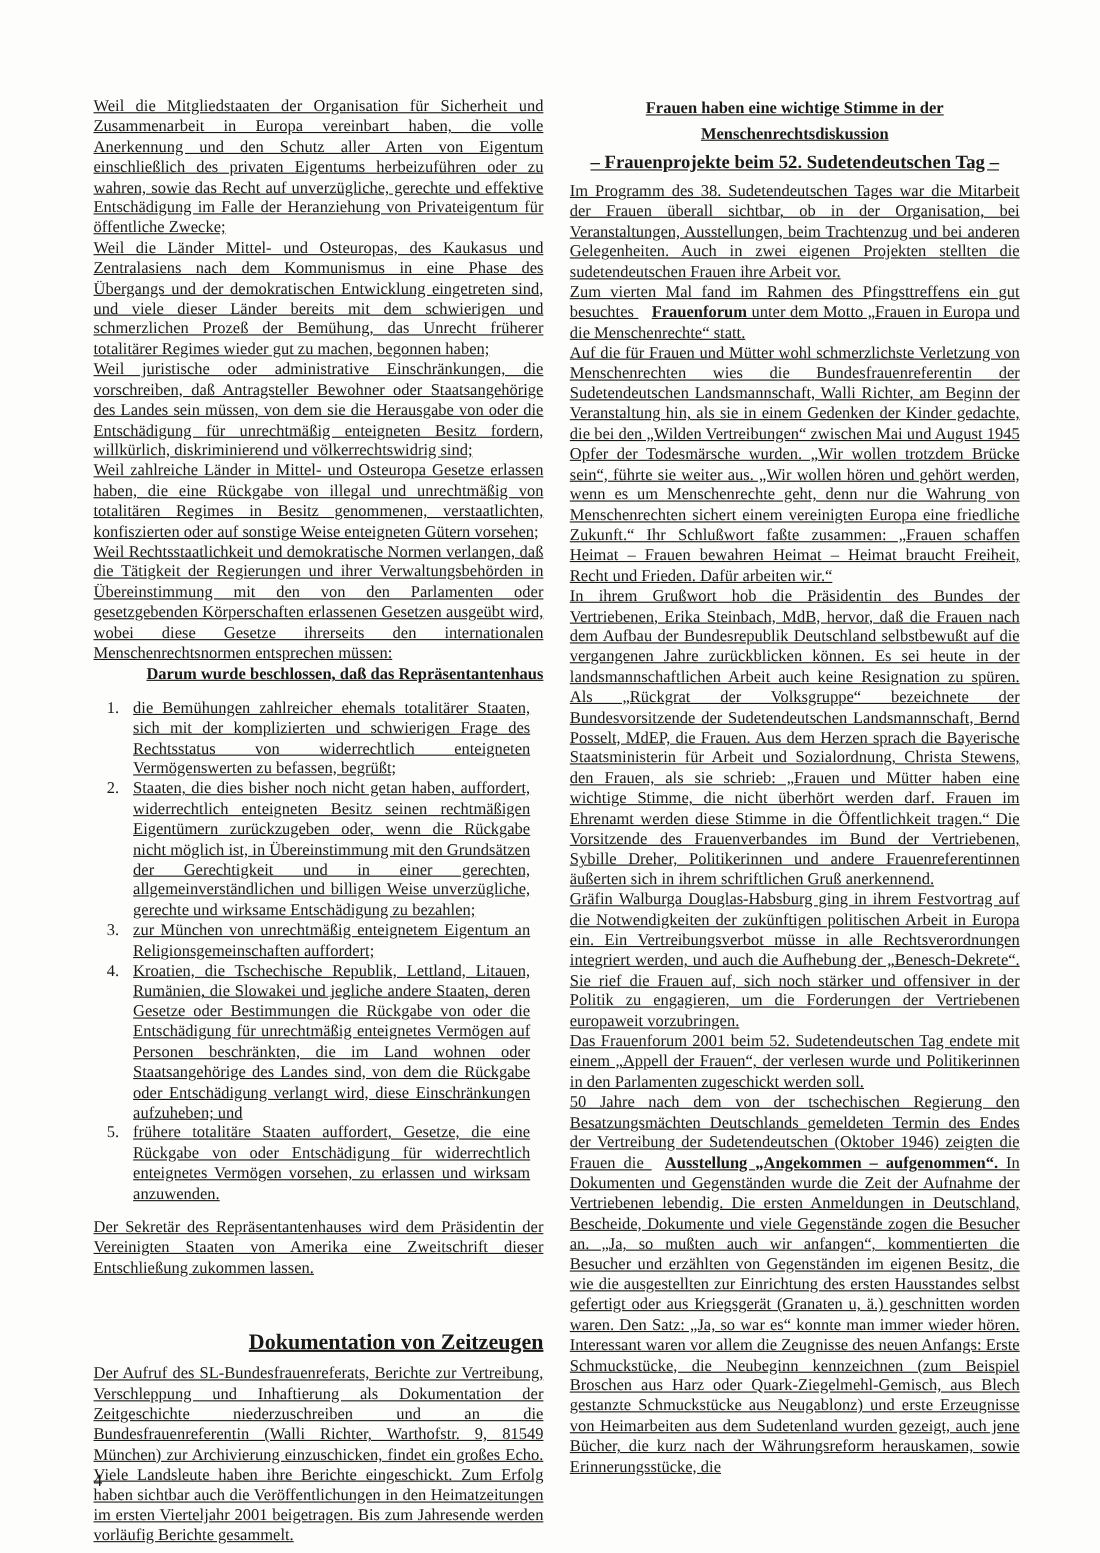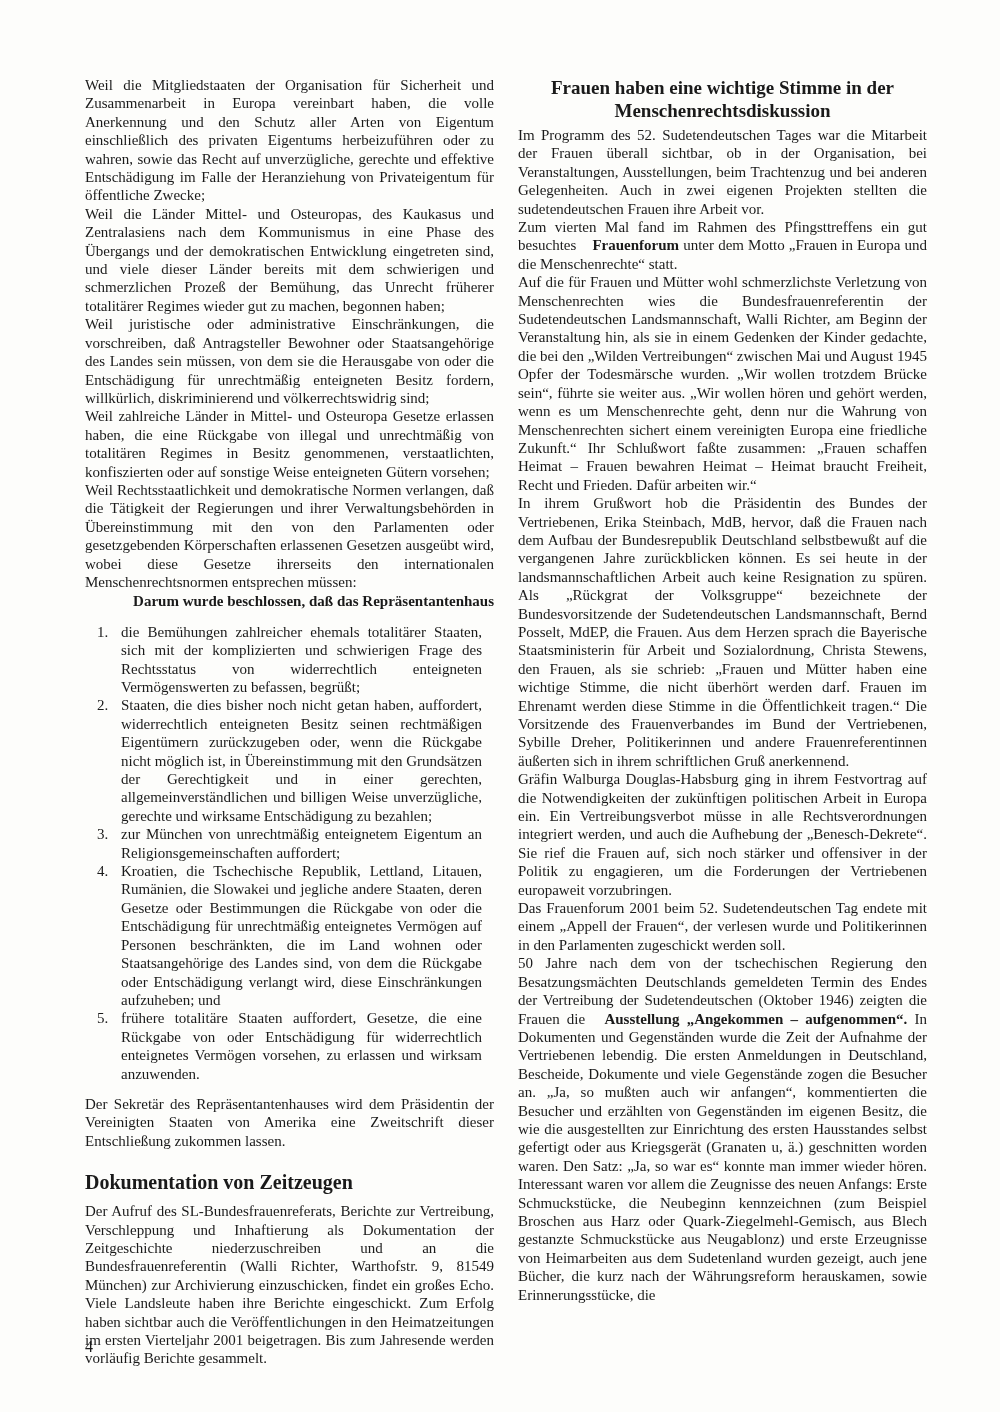--- a/index.html
+++ b/index.html
@@ -11,22 +11,23 @@
     height: 1412px;
     background: #fdfdfb;
     color: #1a1a1a;
     font-family: "Liberation Serif", serif;
     overflow: hidden;
     position: relative;
   }
   .page {
     position: absolute;
     left: 85px;
-    top: 76px;
+    top: 88px;
     width: 842px;
+    text-decoration: underline;
   }
   .columns {
     display: flex;
     gap: 24px;
     align-items: flex-start;
   }
   .col {
     width: 409px;
     font-size: 15px;
     line-height: 18.4px;
@@ -36,22 +37,22 @@
     margin: 0;
   }
   .inline-heading {
     font-weight: bold;
     margin: 1px 0 0 0;
     text-align: right;
   }
   .section-heading {
     font-weight: bold;
     font-size: 20px;
-    text-align: left;
-    margin: 20px 0 8px 0;
+    text-align: right;
+    margin: 46px 0 8px 0;
     line-height: 24px;
   }
   .num-list {
     margin: 12px;
     padding: 0;
     list-style: none;
     counter-reset: item;
   }
   .num-list li {
     counter-increment: item;
@@ -60,21 +61,21 @@
     margin: 0;
   }
   .num-list li::before {
     content: counter(item) ".";
     position: absolute;
     left: 0;
     top: 0;
   }
   .article-title {
     font-weight: bold;
-    font-size: 19px;
+    font-size: 15px;
     line-height: 23px;
     text-align: center;
     margin: 0 0 4px 0;
   }
   .article-subtitle {
     font-weight: bold;
     font-size: 17px;
     line-height: 20px;
     text-align: center;
     margin: 0 0 7px 0;
@@ -109,22 +110,23 @@
           <li>zur München von unrechtmäßig enteignetem Eigentum an Religionsgemeinschaften auffordert;</li>
           <li>Kroatien, die Tschechische Republik, Lettland, Litauen, Rumänien, die Slowakei und jegliche andere Staaten, deren Gesetze oder Bestimmungen die Rückgabe von oder die Entschädigung für unrechtmäßig enteignetes Vermögen auf Personen beschränkten, die im Land wohnen oder Staatsangehörige des Landes sind, von dem die Rückgabe oder Entschädigung verlangt wird, diese Einschränkungen aufzuheben; und</li>
           <li>frühere totalitäre Staaten auffordert, Gesetze, die eine Rückgabe von oder Entschädigung für widerrechtlich enteignetes Vermögen vorsehen, zu erlassen und wirksam anzuwenden.</li>
         </ol>
         <p class="body-p"><span>Der Sekretär des Repräsentantenhauses wird dem Präsidentin der Vereinigten Staaten von Amerika eine Zweitschrift dieser Entschließung zukommen lassen.</span></p>
         <div class="section-heading">Dokumentation von Zeitzeugen</div>
         <p class="body-p"><span>Der Aufruf des SL-Bundesfrauenreferats, Berichte zur Vertreibung, Verschleppung und Inhaftierung als Dokumentation der Zeitgeschichte niederzuschreiben und an die Bundesfrauenreferentin (Walli Richter, Warthofstr. 9, 81549 München) zur Archivierung einzuschicken, findet ein großes Echo. Viele Landsleute haben ihre Berichte eingeschickt. Zum Erfolg haben sichtbar auch die Veröffentlichungen in den Heimatzeitungen im ersten Vierteljahr 2001 beigetragen. Bis zum Jahresende werden vorläufig Berichte gesammelt.</span></p>
       </div>
     <div class="col" id="right-col">
       <div class="article-title">Frauen haben eine wichtige Stimme in der Menschenrechtsdiskussion</div>
+      <div class="article-subtitle">– Frauenprojekte beim 52. Sudetendeutschen Tag –</div>
       <div id="right-col-blocks">
-          <p class="body-p"><span>Im Programm des 52. Sudetendeutschen Tages war die Mitarbeit der Frauen überall sichtbar, ob in der Organisation, bei Veranstaltungen, Ausstellungen, beim Trachtenzug und bei anderen Gelegenheiten. Auch in zwei eigenen Projekten stellten die sudetendeutschen Frauen ihre Arbeit vor.</span></p>
+          <p class="body-p"><span>Im Programm des 38. Sudetendeutschen Tages war die Mitarbeit der Frauen überall sichtbar, ob in der Organisation, bei Veranstaltungen, Ausstellungen, beim Trachtenzug und bei anderen Gelegenheiten. Auch in zwei eigenen Projekten stellten die sudetendeutschen Frauen ihre Arbeit vor.</span></p>
           <p class="body-p"><span>Zum vierten Mal fand im Rahmen des Pfingsttreffens ein gut besuchtes </span><b>Frauenforum</b><span> unter dem Motto „Frauen in Europa und die Menschenrechte“ statt.</span></p>
           <p class="body-p"><span>Auf die für Frauen und Mütter wohl schmerzlichste Verletzung von Menschenrechten wies die Bundesfrauenreferentin der Sudetendeutschen Landsmannschaft, Walli Richter, am Beginn der Veranstaltung hin, als sie in einem Gedenken der Kinder gedachte, die bei den „Wilden Vertreibungen“ zwischen Mai und August 1945 Opfer der Todesmärsche wurden. „Wir wollen trotzdem Brücke sein“, führte sie weiter aus. „Wir wollen hören und gehört werden, wenn es um Menschenrechte geht, denn nur die Wahrung von Menschenrechten sichert einem vereinigten Europa eine friedliche Zukunft.“ Ihr Schlußwort faßte zusammen: „Frauen schaffen Heimat – Frauen bewahren Heimat – Heimat braucht Freiheit, Recht und Frieden. Dafür arbeiten wir.“</span></p>
           <p class="body-p"><span>In ihrem Grußwort hob die Präsidentin des Bundes der Vertriebenen, Erika Steinbach, MdB, hervor, daß die Frauen nach dem Aufbau der Bundesrepublik Deutschland selbstbewußt auf die vergangenen Jahre zurückblicken können. Es sei heute in der landsmannschaftlichen Arbeit auch keine Resignation zu spüren. Als „Rückgrat der Volksgruppe“ bezeichnete der Bundesvorsitzende der Sudetendeutschen Landsmannschaft, Bernd Posselt, MdEP, die Frauen. Aus dem Herzen sprach die Bayerische Staatsministerin für Arbeit und Sozialordnung, Christa Stewens, den Frauen, als sie schrieb: „Frauen und Mütter haben eine wichtige Stimme, die nicht überhört werden darf. Frauen im Ehrenamt werden diese Stimme in die Öffentlichkeit tragen.“ Die Vorsitzende des Frauenverbandes im Bund der Vertriebenen, Sybille Dreher, Politikerinnen und andere Frauenreferentinnen äußerten sich in ihrem schriftlichen Gruß anerkennend.</span></p>
           <p class="body-p"><span>Gräfin Walburga Douglas-Habsburg ging in ihrem Festvortrag auf die Notwendigkeiten der zukünftigen politischen Arbeit in Europa ein. Ein Vertreibungsverbot müsse in alle Rechtsverordnungen integriert werden, und auch die Aufhebung der „Benesch-Dekrete“. Sie rief die Frauen auf, sich noch stärker und offensiver in der Politik zu engagieren, um die Forderungen der Vertriebenen europaweit vorzubringen.</span></p>
           <p class="body-p"><span>Das Frauenforum 2001 beim 52. Sudetendeutschen Tag endete mit einem „Appell der Frauen“, der verlesen wurde und Politikerinnen in den Parlamenten zugeschickt werden soll.</span></p>
           <p class="body-p"><span>50 Jahre nach dem von der tschechischen Regierung den Besatzungsmächten Deutschlands gemeldeten Termin des Endes der Vertreibung der Sudetendeutschen (Oktober 1946) zeigten die Frauen die </span><b>Ausstellung „Angekommen – aufgenommen“.</b><span> In Dokumenten und Gegenständen wurde die Zeit der Aufnahme der Vertriebenen lebendig. Die ersten Anmeldungen in Deutschland, Bescheide, Dokumente und viele Gegenstände zogen die Besucher an. „Ja, so mußten auch wir anfangen“, kommentierten die Besucher und erzählten von Gegenständen im eigenen Besitz, die wie die ausgestellten zur Einrichtung des ersten Hausstandes selbst gefertigt oder aus Kriegsgerät (Granaten u, ä.) geschnitten worden waren. Den Satz: „Ja, so war es“ konnte man immer wieder hören. Interessant waren vor allem die Zeugnisse des neuen Anfangs: Erste Schmuckstücke, die Neubeginn kennzeichnen (zum Beispiel Broschen aus Harz oder Quark-Ziegelmehl-Gemisch, aus Blech gestanzte Schmuckstücke aus Neugablonz) und erste Erzeugnisse von Heimarbeiten aus dem Sudetenland wurden gezeigt, auch jene Bücher, die kurz nach der Währungsreform herauskamen, sowie Erinnerungsstücke, die</span></p>
         </div>
     </div>
   </div>
 </div>

